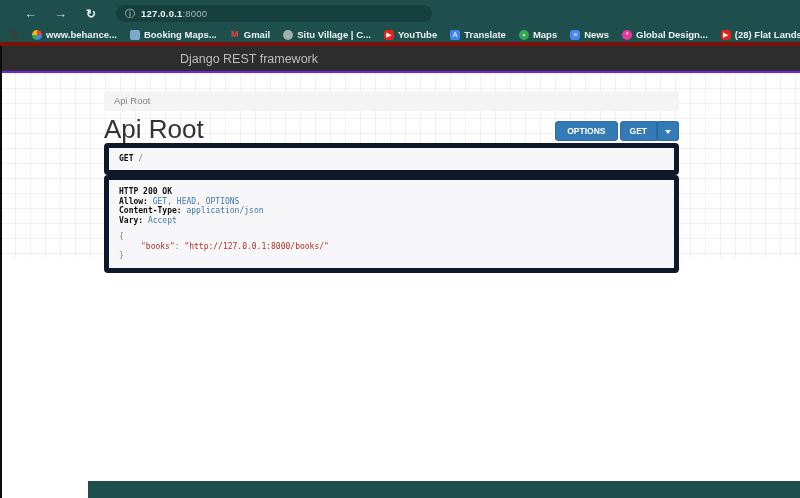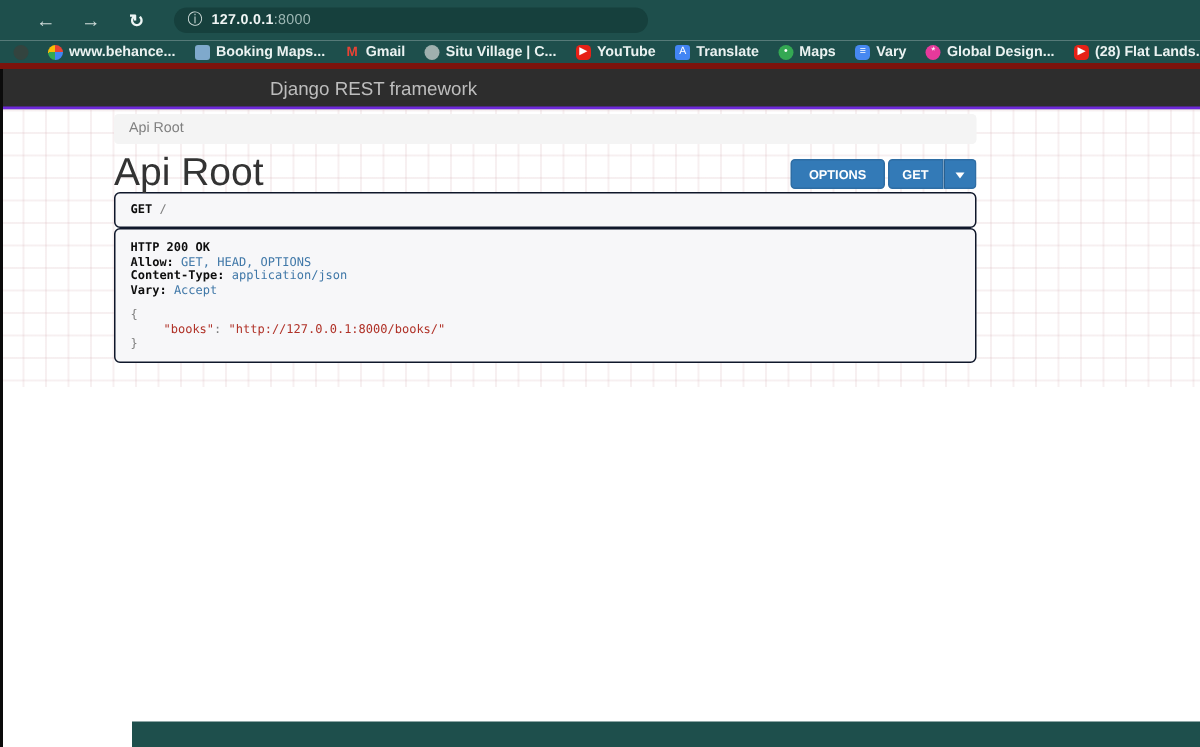--- a/index.html
+++ b/index.html
@@ -34,39 +34,39 @@
   .navbar{position:absolute;top:46px;left:0;width:800px;height:27px;background:#2d2d2d;
           border-bottom:2px solid #6d28d9;box-sizing:border-box;}
   .brand{display:inline-block;margin-left:180px;line-height:26px;color:#bdbdbd;font-size:12.5px;cursor:pointer;}
 
   
   .content{position:absolute;top:73px;left:0;width:800px;height:425px;background:#fff;}
   .grid-overlay{position:absolute;top:0;left:0;right:0;height:185px;pointer-events:none;
      background-image:linear-gradient(rgba(210,170,175,.18) 1px,transparent 1px),
                       linear-gradient(90deg,rgba(210,170,175,.18) 1px,transparent 1px);
      background-size:15px 15px;}
-  .container{position:relative;margin-left:76px;width:575px;padding-top:3px;}
+  .container{position:relative;margin-left:104px;width:575px;padding-top:18px;}
 
   .breadcrumb{height:20px;line-height:20px;background:#f4f4f4;border-radius:3px;
               padding:0 10px;font-size:9.5px;color:#808080;}
 
   .header-row{display:flex;justify-content:space-between;align-items:flex-start;margin-top:5px;}
   h1.page-title{margin:0;font-size:26px;line-height:1.05;color:#333;font-weight:500;}
   .btn-row{display:flex;gap:2px;margin-top:5px;}
   .btn{background:#337ab7;border:1px solid #2e6da4;color:#fff;font-size:8.5px;font-weight:bold;
        border-radius:3px;padding:4px 11px;font-family:"Liberation Sans",sans-serif;cursor:pointer;}
   .btn-split{display:inline-flex;}
   .btn-split .btn.main{border-radius:3px 0 0 3px;padding:4px 9px;}
   .btn-split .btn.caret-btn{border-radius:0 3px 3px 0;border-left:1px solid #286090;padding:4px 7px;}
   .caret{display:inline-block;width:0;height:0;border-left:3px solid transparent;
          border-right:3px solid transparent;border-top:4px solid #fff;vertical-align:middle;}
 
   .desc{font-size:9.5px;color:#333;margin-top:6px;}
 
-  pre.code-box{background:#f7f7f9;border:1px solid #0f172a;border-radius:4px;margin:0;
+  pre.code-box{background:#f7f7f9;border:5px solid #0f172a;border-radius:4px;margin:0;
        font-family:"DejaVu Sans Mono",monospace;font-size:8px;color:#333;white-space:pre-wrap;}
   .request-box{margin-top:8px;padding:6px 10px;line-height:10px;}
   .response-box{margin-top:7px;padding:7px 10px;line-height:9.5px;}
   .response-box .line{min-height:9.5px;}
   .blank-line{height:7px;}
   .b{font-weight:bold;color:#0d0d0d;}
   .val{color:#4078a8;}
   .muted{color:#7c7c7c;}
   .path{color:#7c7c7c;}
   .str{color:#b03228;}
@@ -117,21 +117,21 @@
       <span class="bm">
         <span class="bm-icon" style="background: rgb(66, 133, 244); color: rgb(255, 255, 255);">A</span>
         <span class="bm-label">Translate</span>
       </span>
       <span class="bm">
         <span class="bm-icon" style="background: rgb(52, 168, 83); border-radius: 50%; color: rgb(255, 255, 255);">•</span>
         <span class="bm-label">Maps</span>
       </span>
       <span class="bm">
         <span class="bm-icon" style="background: rgb(70, 136, 241); border-radius: 3px; color: rgb(255, 255, 255);">≡</span>
-        <span class="bm-label">Vary</span>
+        <span class="bm-label">News</span>
       </span>
       <span class="bm">
         <span class="bm-icon" style="background: rgb(230, 57, 155); border-radius: 50%; color: rgb(255, 255, 255);">*</span>
         <span class="bm-label">Global Design...</span>
       </span>
       <span class="bm">
         <span class="bm-icon" style="background: rgb(230, 33, 23); border-radius: 3px; color: rgb(255, 255, 255);">▶</span>
         <span class="bm-label">(28) Flat Lands...</span>
       </span>
     </div>

